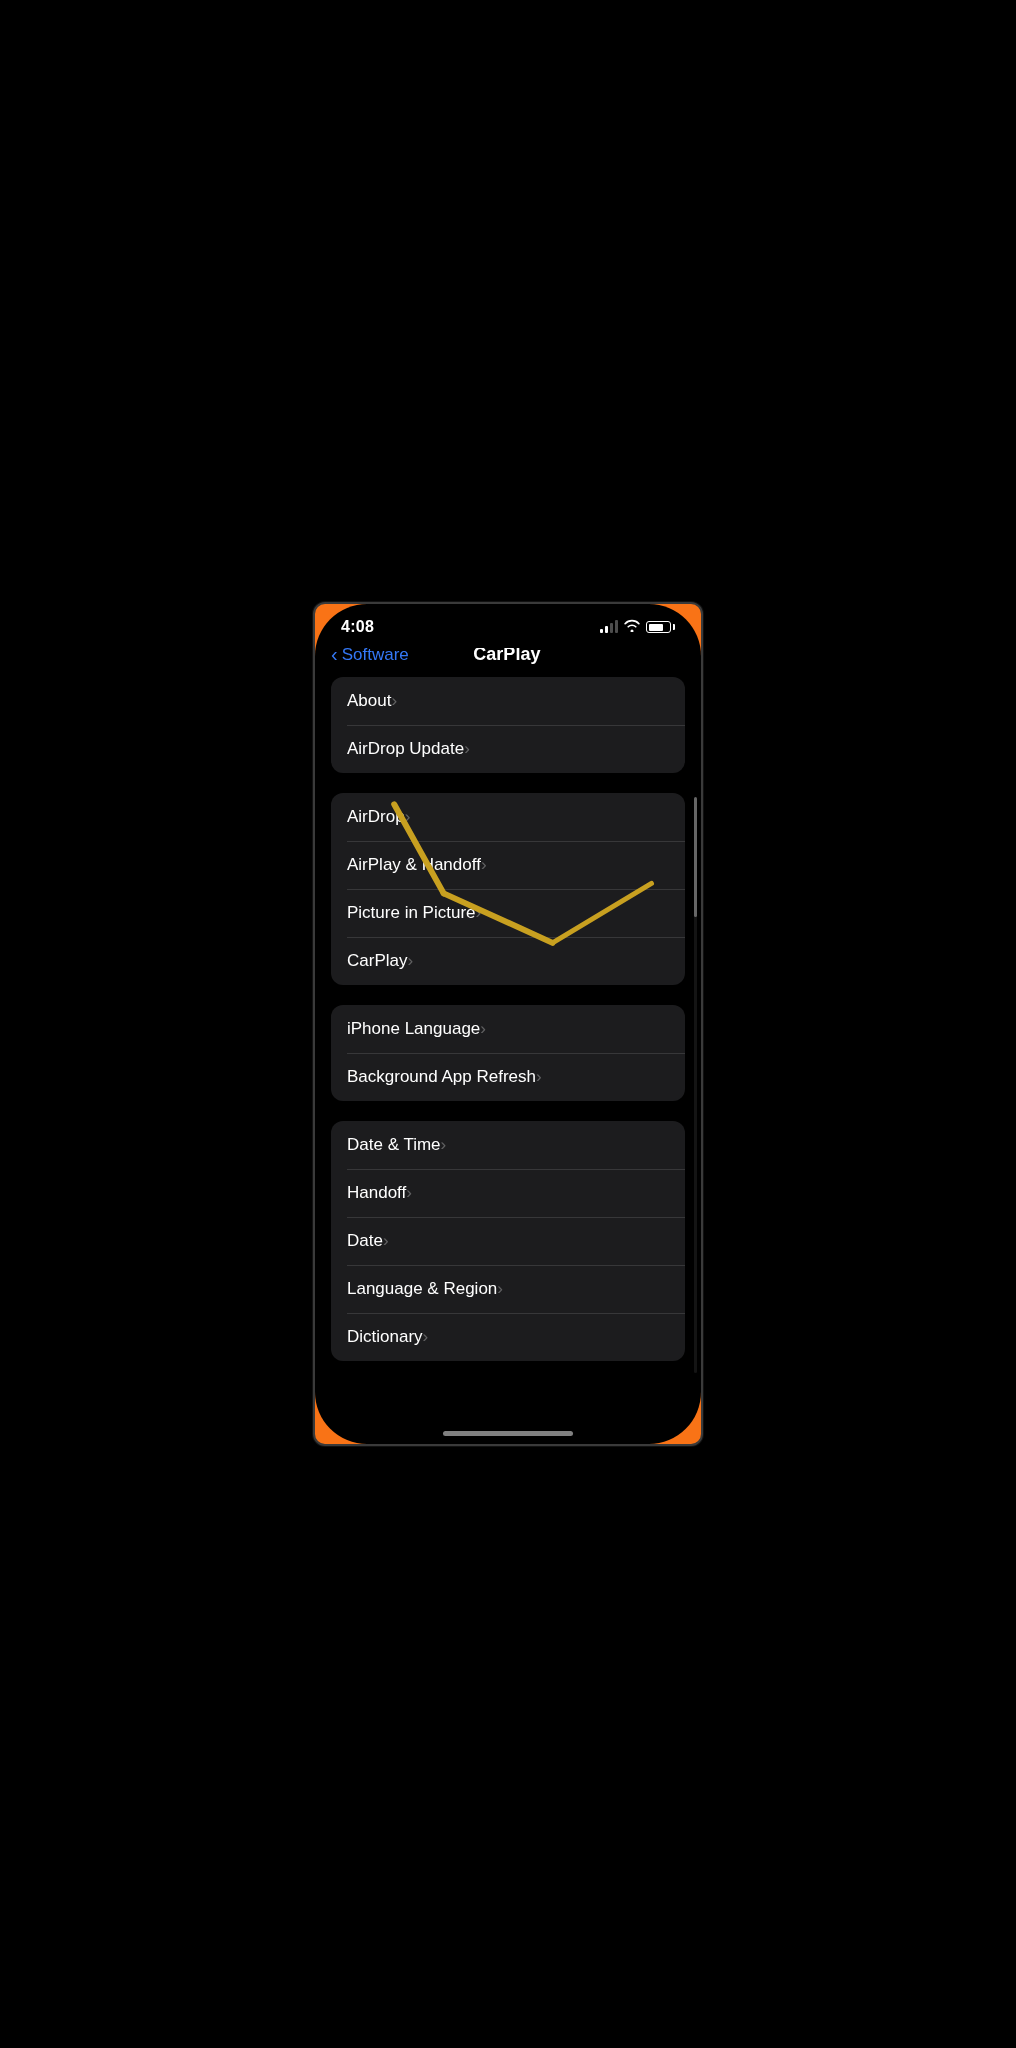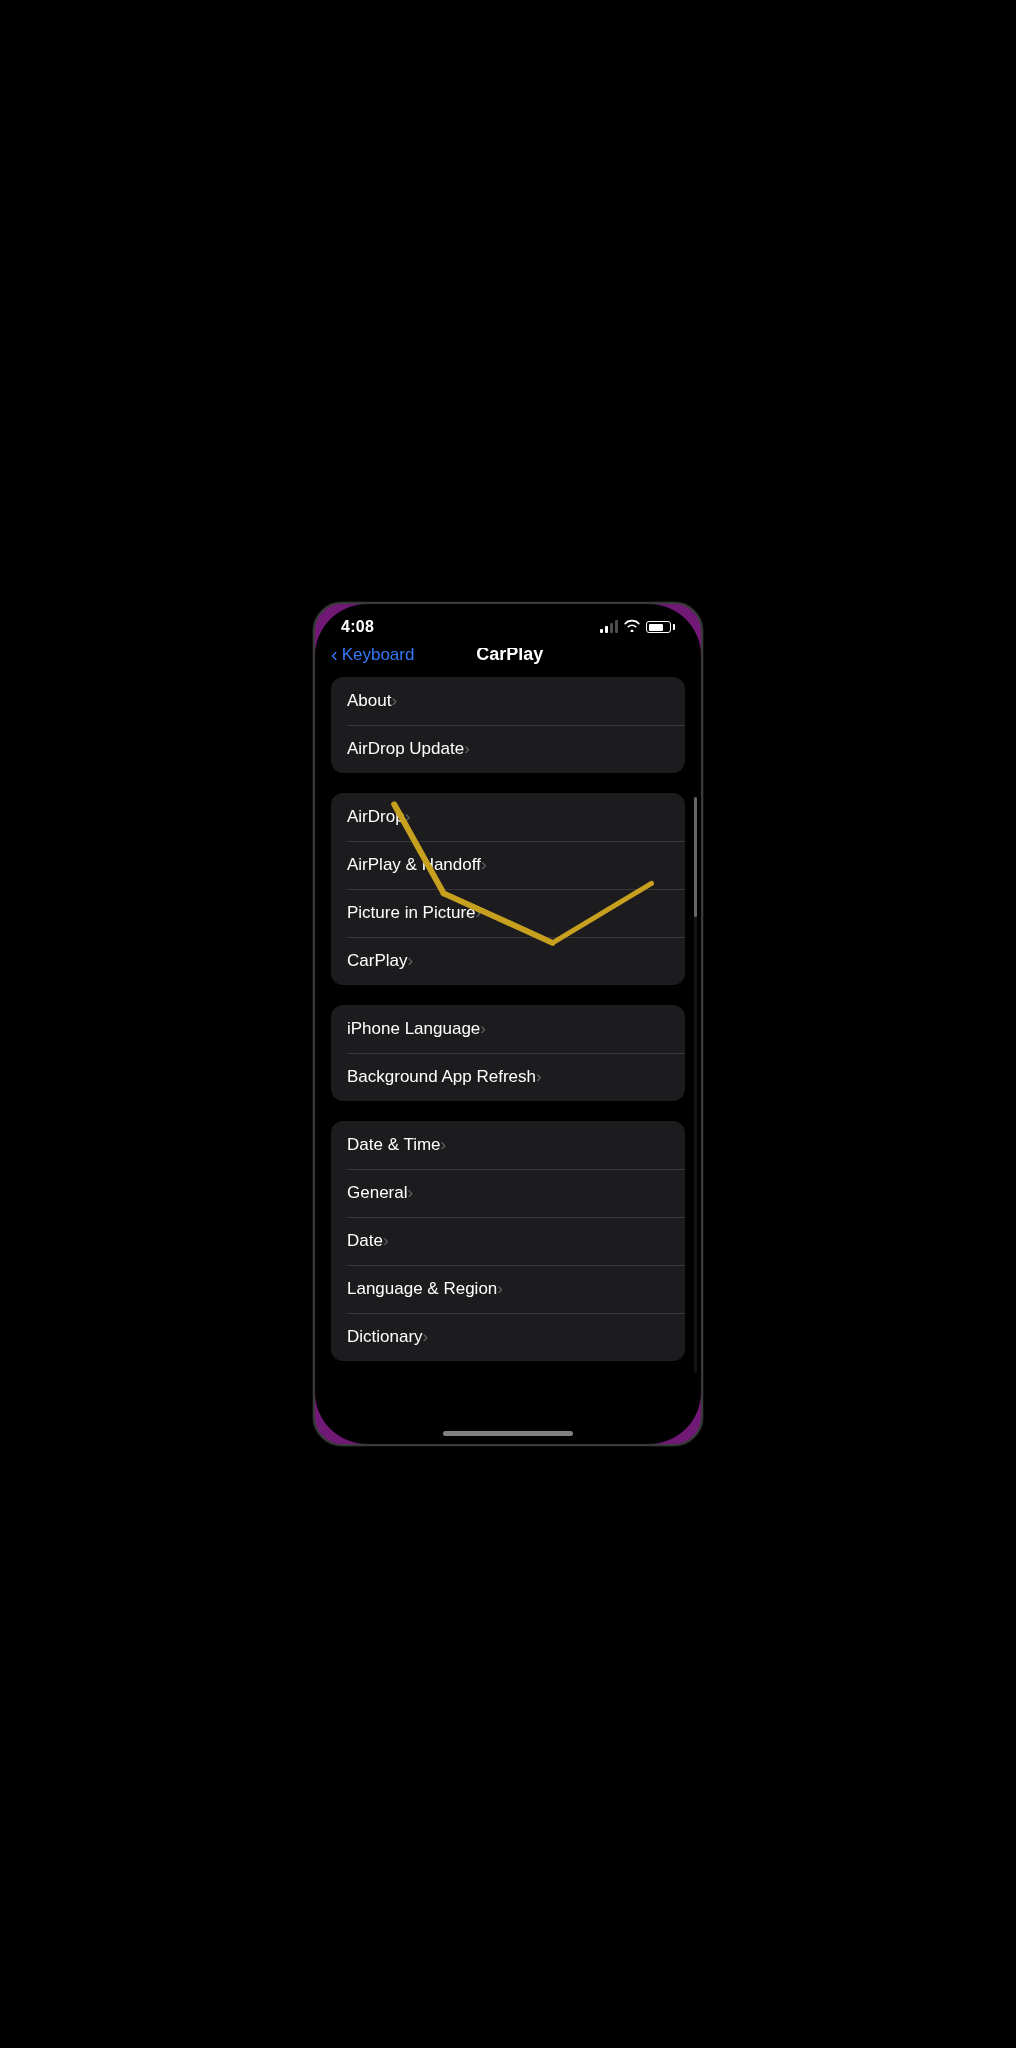--- a/index.html
+++ b/index.html
@@ -13,22 +13,22 @@
       display: flex;
       justify-content: center;
       align-items: center;
       min-height: 100vh;
       font-family: -apple-system, 'SF Pro Display', 'Helvetica Neue', sans-serif;
     }
 
     .phone-frame {
       width: 390px;
       height: 844px;
-      background: #701a75;
-      border-radius: 29px;
+      background: #f97316;
+      border-radius: 12px;
       border: 2px solid #3a3a3a;
       overflow: hidden;
       position: relative;
       box-shadow: 0 0 0 1px #111, 0 30px 80px rgba(0,0,0,0.8);
     }
 
     .phone-inner {
       width: 100%;
       height: 100%;
       background: #000;
@@ -274,21 +274,21 @@
             <div class="battery-fill"></div>
           </div>
           <div class="battery-tip"></div>
         </div>
       </div>
     </div>
 
     <div class="nav-bar">
       <div class="back-button">
         <span class="back-chevron">‹</span>
-        <span>Keyboard</span>
+        <span>Software</span>
       </div>
       <div class="nav-title">CarPlay</div>
     </div>
 
     <div style="position:relative; flex:1; overflow:hidden; height: calc(100% - 110px);">
       <div class="content" id="settings-content">
 
       <div class="settings-group">
             <div class="settings-row">
               <span class="settings-row-label">About</span>
@@ -326,21 +326,21 @@
               <span class="settings-row-label">Background App Refresh</span>
               <span class="settings-row-chevron">›</span>
             </div>
           </div>
           <div class="settings-group">
             <div class="settings-row">
               <span class="settings-row-label">Date &amp; Time</span>
               <span class="settings-row-chevron">›</span>
             </div>
             <div class="settings-row">
-              <span class="settings-row-label">General</span>
+              <span class="settings-row-label">Handoff</span>
               <span class="settings-row-chevron">›</span>
             </div>
             <div class="settings-row">
               <span class="settings-row-label">Date</span>
               <span class="settings-row-chevron">›</span>
             </div>
             <div class="settings-row">
               <span class="settings-row-label">Language &amp; Region</span>
               <span class="settings-row-chevron">›</span>
             </div>

